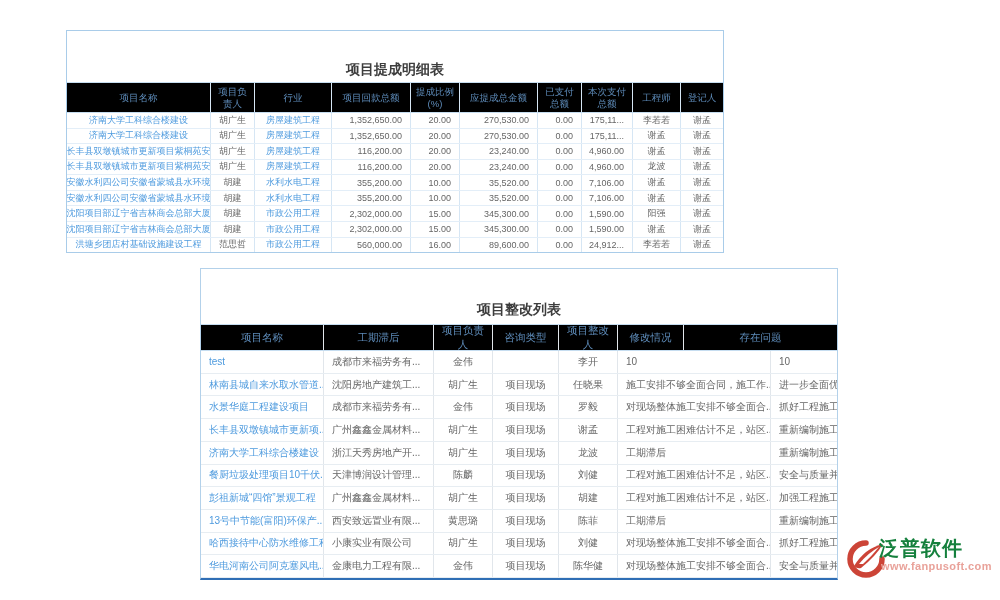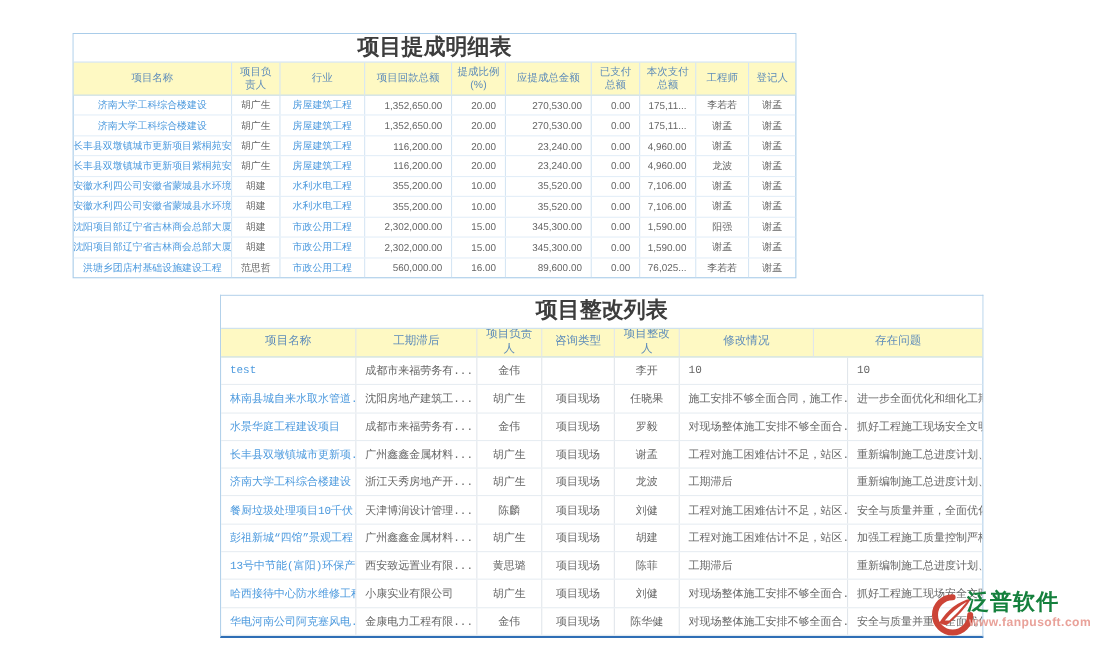--- a/index.html
+++ b/index.html
@@ -6,31 +6,31 @@
   html,body { margin:0; padding:0; }
   body {
     width:1000px; height:600px; position:relative; overflow:hidden;
     background:#ffffff; font-family:"Liberation Sans", sans-serif;
   }
   .tablebox {
     position:absolute; background:#fff;
     border:1px solid #a9cce9; display:flex; flex-direction:column;
   }
   #t1 { left:66px; top:30px; width:658px; height:223px; }
-  #t2 { left:200px; top:268px; width:694px; height:312px; border-color:#b3d1ea; border-bottom:2px solid #2f6eb5;font-family:Liberation Mono, monospace; }
+  #t2 { left:200px; top:268px; width:638px; height:312px; border-color:#b3d1ea; border-bottom:2px solid #2f6eb5; }
 
   .ttitle {
     flex:0 0 auto; text-align:center; font-weight:bold; color:#3d3d3d;
-    font-size:20px; border-bottom:1px solid #c6ddf0; background:#fff;
+    font-size:14px; border-bottom:1px solid #c6ddf0; background:#fff;margin-top:26px;
   }
   #t1 .ttitle { height:26px; line-height:25px; }
   #t2 .ttitle { height:30px; line-height:29px; }
 
   .thead {
-    flex:0 0 auto; display:flex; background:#fef9c3; color:#5e8cba;
+    flex:0 0 auto; display:flex; background:#000000; color:#5e8cba;
     border-bottom:1px solid #c6ddf0;
   }
   #t1 .thead { height:30px; font-size:9.5px; }
   #t2 .thead { height:26px; font-size:10.5px; }
   .thead .cell { white-space:normal; text-align:center; line-height:1.25; justify-content:center; }
 
   .tbody { flex:1 1 auto; display:flex; flex-direction:column;text-align:right; }
   .trow { display:flex; flex:1 1 0; border-bottom:1px solid #e3eef8; color:#666; }
   #t1 .trow { font-size:9px; }
   #t2 .trow { font-size:10px; border-bottom:1px solid #e7edf2; }
@@ -187,21 +187,21 @@
         <span class="cell c9">谢孟</span>
       </div>
       <div class="trow">
         <span class="cell c0 link">洪塘乡团店村基础设施建设工程</span>
         <span class="cell c1">范思哲</span>
         <span class="cell c2 link">市政公用工程</span>
         <span class="cell c3">560,000.00</span>
         <span class="cell c4">16.00</span>
         <span class="cell c5">89,600.00</span>
         <span class="cell c6">0.00</span>
-        <span class="cell c7">76,025...</span>
+        <span class="cell c7">24,912...</span>
         <span class="cell c8">李若若</span>
         <span class="cell c9">谢孟</span>
       </div>
     </div>
 </div>
 
 <div id="t2" class="tablebox">
   <div class="ttitle">项目整改列表</div>
   <div class="thead">
     <span class="cell c0">项目名称</span>

